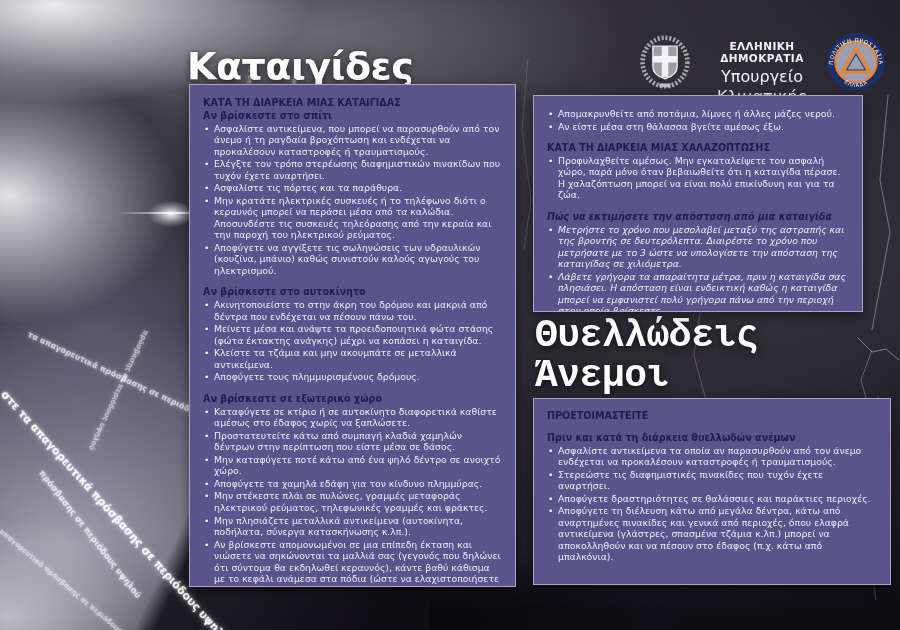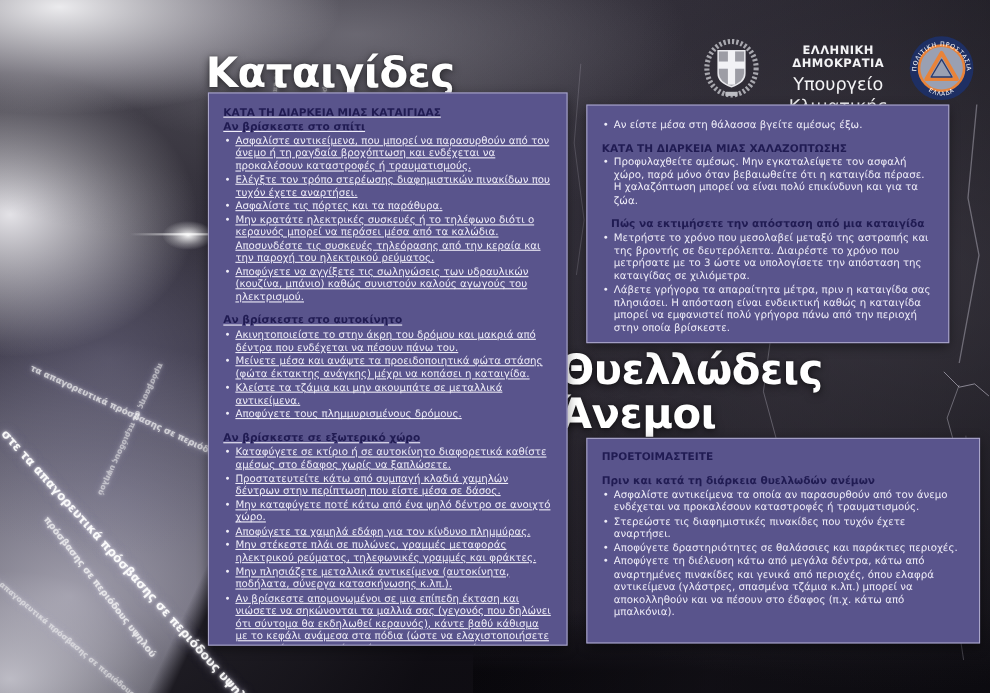--- a/index.html
+++ b/index.html
@@ -48,37 +48,37 @@
   .coat{position:absolute;left:7px;top:6px;}
   .gov-text{position:absolute;left:70px;top:12px;width:124px;text-align:center;color:#f3f3f5;}
   .gov-line1{font-size:10.5px;font-weight:bold;letter-spacing:.4px;margin-bottom:3px;}
   .gov-line2{font-size:16px;line-height:1.25;}
   .cp{position:absolute;left:196px;top:4px;}
 
   
   .big-title{position:absolute;color:#fff;font-weight:bold;letter-spacing:-.5px;
     text-shadow:0 2px 8px rgba(0,0,0,.6),0 0 2px rgba(0,0,0,.35);}
   .title-storms{left:187px;top:44px;font-size:38px;}
-  .title-winds{left:508px;top:316px;font-size:38px;line-height:1.06;}
+  .title-winds{left:535px;top:316px;font-size:38px;line-height:1.06;font-family:Liberation Mono, monospace;}
 
   
   .panel{position:absolute;background:#59548c;border:1px solid rgba(205,201,228,.7);
     box-sizing:border-box;overflow:hidden;color:#efedf8;
     box-shadow:0 3px 10px rgba(0,0,0,.45);}
-  .left-panel{left:189px;top:84px;width:327px;height:503px;padding:12px 13px 8px;text-decoration:underline;}
+  .left-panel{left:189px;top:84px;width:327px;height:503px;padding:12px 13px 8px;}
   .right-top-panel{left:533px;top:95px;width:330px;height:217px;padding:12px 13px 8px;}
   .right-bottom-panel{left:533px;top:398px;width:358px;height:187px;padding:11px 13px 8px;}
   .panel{font-size:9.3px;line-height:1.24;}
   .block{margin-top:10px;}
   .block:first-child{margin-top:0;}
   .h-caps,.h-sub{font-size:9.6px;font-weight:bold;color:#201b52;margin:0 0 1px;}
-  .h-italic{text-align:center;}
+  .h-italic{font-style:italic;}
   .bullet{position:relative;padding-left:11px;margin-bottom:1px;}
   .bullet::before{content:"•";position:absolute;left:1px;top:0;}
-  .italic-block .bullet{}
+  .italic-block .bullet{font-style:italic;}
 </style>
 </head>
 <body>
 
 <div class="poster">
 
   <div class="dark-wedge"></div>
 
   <svg class="bolts" viewBox="0 0 900 630" xmlns="http://www.w3.org/2000/svg">
     <polyline points="888,95 880,180 890,232 872,330" fill="none" stroke="rgba(232,228,244,0.35)" stroke-width="1.2"></polyline>
@@ -174,20 +174,21 @@
           <div class="bullet">Μην στέκεστε πλάι σε πυλώνες, γραμμές μεταφοράς ηλεκτρικού ρεύματος, τηλεφωνικές γραμμές και φράκτες.</div>
           <div class="bullet">Μην πλησιάζετε μεταλλικά αντικείμενα (αυτοκίνητα, ποδήλατα, σύνεργα κατασκήνωσης κ.λπ.).</div>
           <div class="bullet">Αν βρίσκεστε απομονωμένοι σε μια επίπεδη έκταση και νιώσετε να σηκώνονται τα μαλλιά σας (γεγονός που δηλώνει ότι σύντομα θα εκδηλωθεί κεραυνός), κάντε βαθύ κάθισμα με το κεφάλι ανάμεσα στα πόδια (ώστε να ελαχιστοποιήσετε την επιφάνεια του σώματός σας και την επαφή σας με το έδαφος) πετώντας τα μεταλλικά αντικείμενα που έχετε επάνω σας.</div>
         </div>
     </div>
   </section>
 
   <section class="panel right-top-panel">
     <div class="block">
       <div>
+          <div class="bullet">Απομακρυνθείτε από ποτάμια, λίμνες ή άλλες μάζες νερού.</div>
           <div class="bullet">Αν είστε μέσα στη θάλασσα βγείτε αμέσως έξω.</div>
         </div>
     </div>
     <div class="block">
       <div class="h-caps">ΚΑΤΑ ΤΗ ΔΙΑΡΚΕΙΑ ΜΙΑΣ ΧΑΛΑΖΟΠΤΩΣΗΣ</div>
       <div>
           <div class="bullet">Προφυλαχθείτε αμέσως. Μην εγκαταλείψετε τον ασφαλή χώρο, παρά μόνο όταν βεβαιωθείτε ότι η καταιγίδα πέρασε. Η χαλαζόπτωση μπορεί να είναι πολύ επικίνδυνη και για τα ζώα.</div>
         </div>
     </div>
     <div class="block italic-block">

